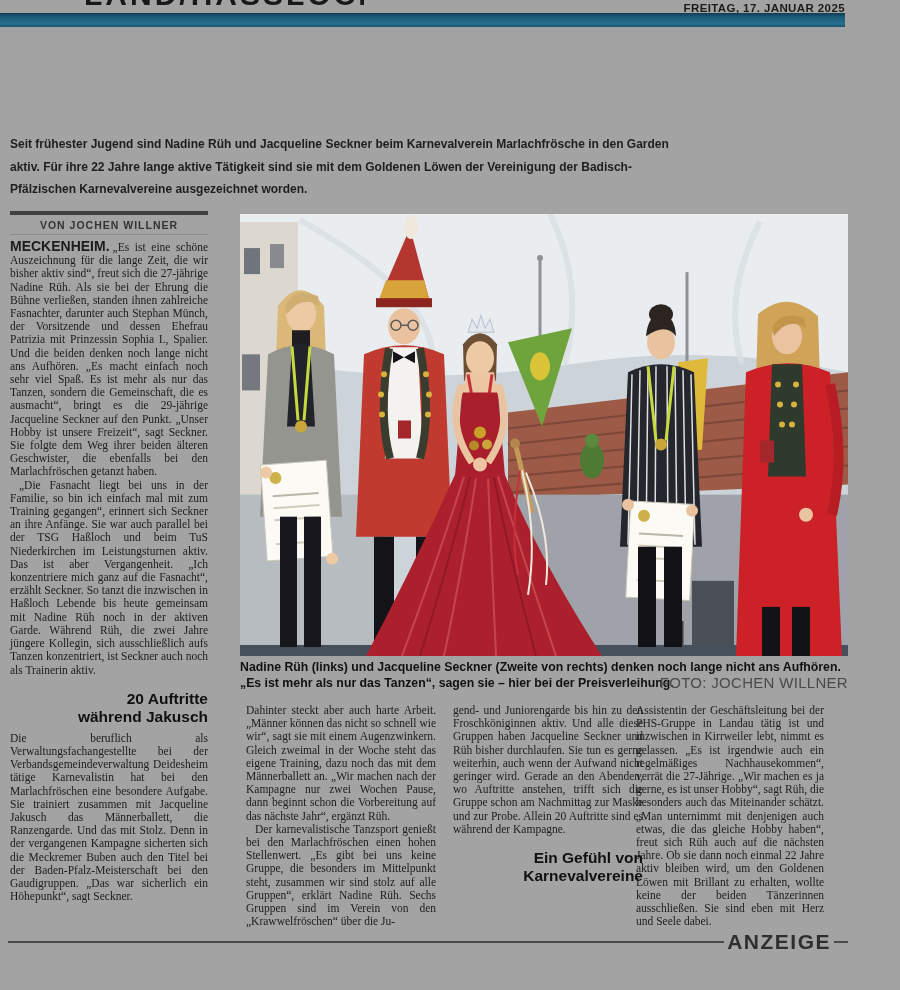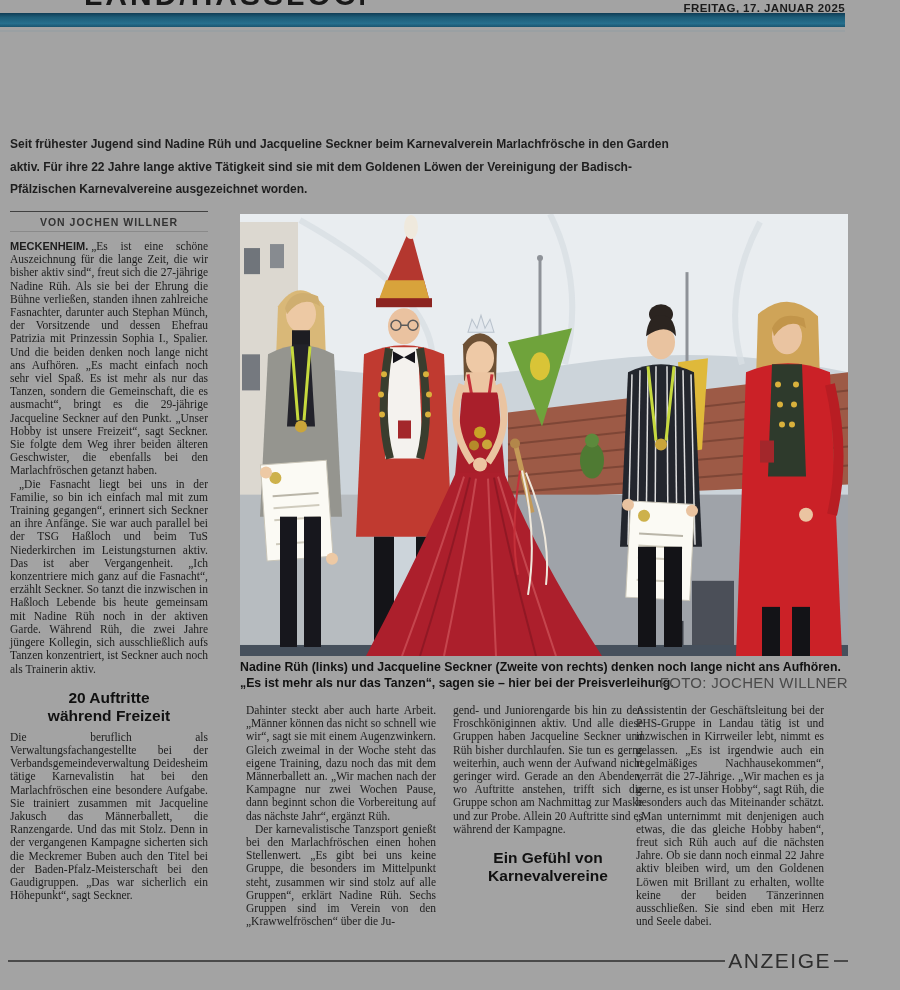--- a/index.html
+++ b/index.html
@@ -14,47 +14,47 @@
           letter-spacing:0.4px; color:#1b1b1b; }
   .teal-bar { position:absolute; left:0; top:13px; width:845px; height:14px;
               background:linear-gradient(180deg,#0f3c55 0%, #1d5c77 30%, #266f8d 75%, #1a5570 100%); }
   .gray-rule { position:absolute; left:0; top:30px; width:845px; height:2px; background:#9aa0a3; }
 
   
   .headline { position:absolute; left:8px; top:46px; width:850px; font-family:"Liberation Serif", serif;
               font-weight:bold; font-size:58px; letter-spacing:-1px; color:#121212; line-height:1.1; }
   .lede { position:absolute; left:10px; top:133px; width:672px; font-size:12px; line-height:22.5px;
           font-weight:bold; color:#1e1e1e; }
-  .byline { position:absolute; left:10px; top:211px; width:198px; border-top:1px solid #404040;
+  .byline { position:absolute; left:10px; top:211px; width:198px; border-top:4px solid #404040;
             border-bottom:1px solid #8a8a8a; padding:4px 0 3px; text-align:center; font-size:10.5px;
             font-weight:bold; letter-spacing:1px; color:#333; }
 
   
   .col { position:absolute; font-family:"Liberation Serif", serif; font-size:11.5px; line-height:13.2px;
          text-align:justify; color:#1c1c1c; hyphens:auto; -webkit-hyphens:auto; }
   .col p { margin:0; }
   .col p.ind { text-indent:9px; }
-  .loc { font-family:"Liberation Sans", sans-serif; font-weight:bold; font-size:11px; margin-right:3px; }
+  .loc { font-family:"Liberation Sans", sans-serif; font-weight:bold; font-size:14px; margin-right:3px; }
   .subhead { font-family:"Liberation Sans", sans-serif; font-weight:bold; font-size:15.5px;
-             line-height:18px; color:#101010; margin:13px 0 6px; text-align:center; }
+             line-height:18px; color:#101010; margin:13px 0 6px; text-align:right; }
   #col1 { left:10px;  top:240px; width:198px; }
   #col2 { left:246px; top:704px; width:190px; }
   #col3 { left:453px; top:704px; width:190px; }
   #col4 { left:636px; top:704px; width:188px; }
 
   
   .photo { position:absolute; left:240px; top:214px; width:608px; height:442px; background:#cdd5db; }
   .photo svg { display:block; width:100%; height:100%; }
   .caption { position:absolute; left:240px; top:660px; width:608px; font-size:12.3px; line-height:15.5px;
              font-weight:bold; color:#111; }
   .credit { position:absolute; right:0; bottom:1px; font-size:15px; font-weight:normal; color:#4a4a4a;
             letter-spacing:0.3px; }
 
   
-  .anzeige-row { position:absolute; left:8px; top:949px; width:840px; display:flex; align-items:center; }
+  .anzeige-row { position:absolute; left:8px; top:930px; width:840px; display:flex; align-items:center;font-weight:bold; }
   .anzeige-row .line-long { flex:1; height:1.5px; background:#4a4a4a; }
   .anzeige-row .line-short { width:14px; height:1.5px; background:#4a4a4a; }
   .anzeige-label { font-size:21px; color:#2e2e2e; letter-spacing:1.5px; padding:0 3px; }
 </style>
 </head>
 <body>
 
 <div class="page">
 
   <div class="section-clip">
@@ -63,21 +63,21 @@
   <div class="date">FREITAG, 17. JANUAR 2025</div>
   <div class="teal-bar"></div>
   <div class="gray-rule"></div>
 
   <div class="lede">Seit frühester Jugend sind Nadine Rüh und Jacqueline Seckner beim Karnevalverein Marlachfrösche in den Garden aktiv. Für ihre 22 Jahre lange aktive Tätigkeit sind sie mit dem Goldenen Löwen der Vereinigung der Badisch-Pfälzischen Karnevalvereine ausgezeichnet worden.</div>
   <div class="byline">VON JOCHEN WILLNER</div>
 
   <div class="col" id="col1">
     <p><span class="loc">MECKENHEIM.</span><span>„Es ist eine schöne Auszeichnung für die lange Zeit, die wir bisher aktiv sind“, freut sich die 27-jährige Nadine Rüh. Als sie bei der Ehrung die Bühne verließen, standen ihnen zahlreiche Fasnachter, darunter auch Stephan Münch, der Vorsitzende und dessen Ehefrau Patrizia mit Prinzessin Sophia I., Spalier. Und die beiden denken noch lange nicht ans Aufhören. „Es macht einfach noch sehr viel Spaß. Es ist mehr als nur das Tanzen, sondern die Gemeinschaft, die es ausmacht“, bringt es die 29-jährige Jacqueline Seckner auf den Punkt. „Unser Hobby ist unsere Freizeit“, sagt Seckner. Sie folgte dem Weg ihrer beiden älteren Geschwister, die ebenfalls bei den Marlachfröschen getanzt haben.</span></p>
     <p class="ind">„Die Fasnacht liegt bei uns in der Familie, so bin ich einfach mal mit zum Training gegangen“, erinnert sich Seckner an ihre Anfänge. Sie war auch parallel bei der TSG Haßloch und beim TuS Niederkirchen im Leistungsturnen aktiv. Das ist aber Vergangenheit. „Ich konzentriere mich ganz auf die Fasnacht“, erzählt Seckner. So tanzt die inzwischen in Haßloch Lebende bis heute gemeinsam mit Nadine Rüh noch in der aktiven Garde. Während Rüh, die zwei Jahre jüngere Kollegin, sich ausschließlich aufs Tanzen konzentriert, ist Seckner auch noch als Trainerin aktiv.</p>
-    <h3 class="subhead"><span>20 Auftritte</span><br><span>während Freizeit</span></h3>
+    <h3 class="subhead"><span>20 Auftritte</span><br><span>während Jakusch</span></h3>
     <p>Die beruflich als Verwaltungsfachangestellte bei der Verbandsgemeindeverwaltung Deidesheim tätige Karnevalistin hat bei den Marlachfröschen eine besondere Aufgabe. Sie trainiert zusammen mit Jacqueline Jakusch das Männerballett, die Ranzengarde. Und das mit Stolz. Denn in der vergangenen Kampagne sicherten sich die Meckremer Buben auch den Titel bei der Baden-Pfalz-Meisterschaft bei den Gaudigruppen. „Das war sicherlich ein Höhepunkt“, sagt Seckner.</p>
   </div>
 
   <div class="photo">
     <svg viewBox="0 0 608 441" preserveAspectRatio="none" role="img">
 
       <rect width="608" height="441" fill="#ccd4da"></rect>
       <path d="M0 0 H608 V158 Q470 128 330 150 Q160 176 0 140 Z" fill="#e9edf0"></path>
       <path d="M60 6 Q210 90 190 160 M310 0 Q345 70 325 150 M520 8 Q482 80 502 150" stroke="#d8dfe4" stroke-width="6" fill="none" opacity="0.8"></path>
 

